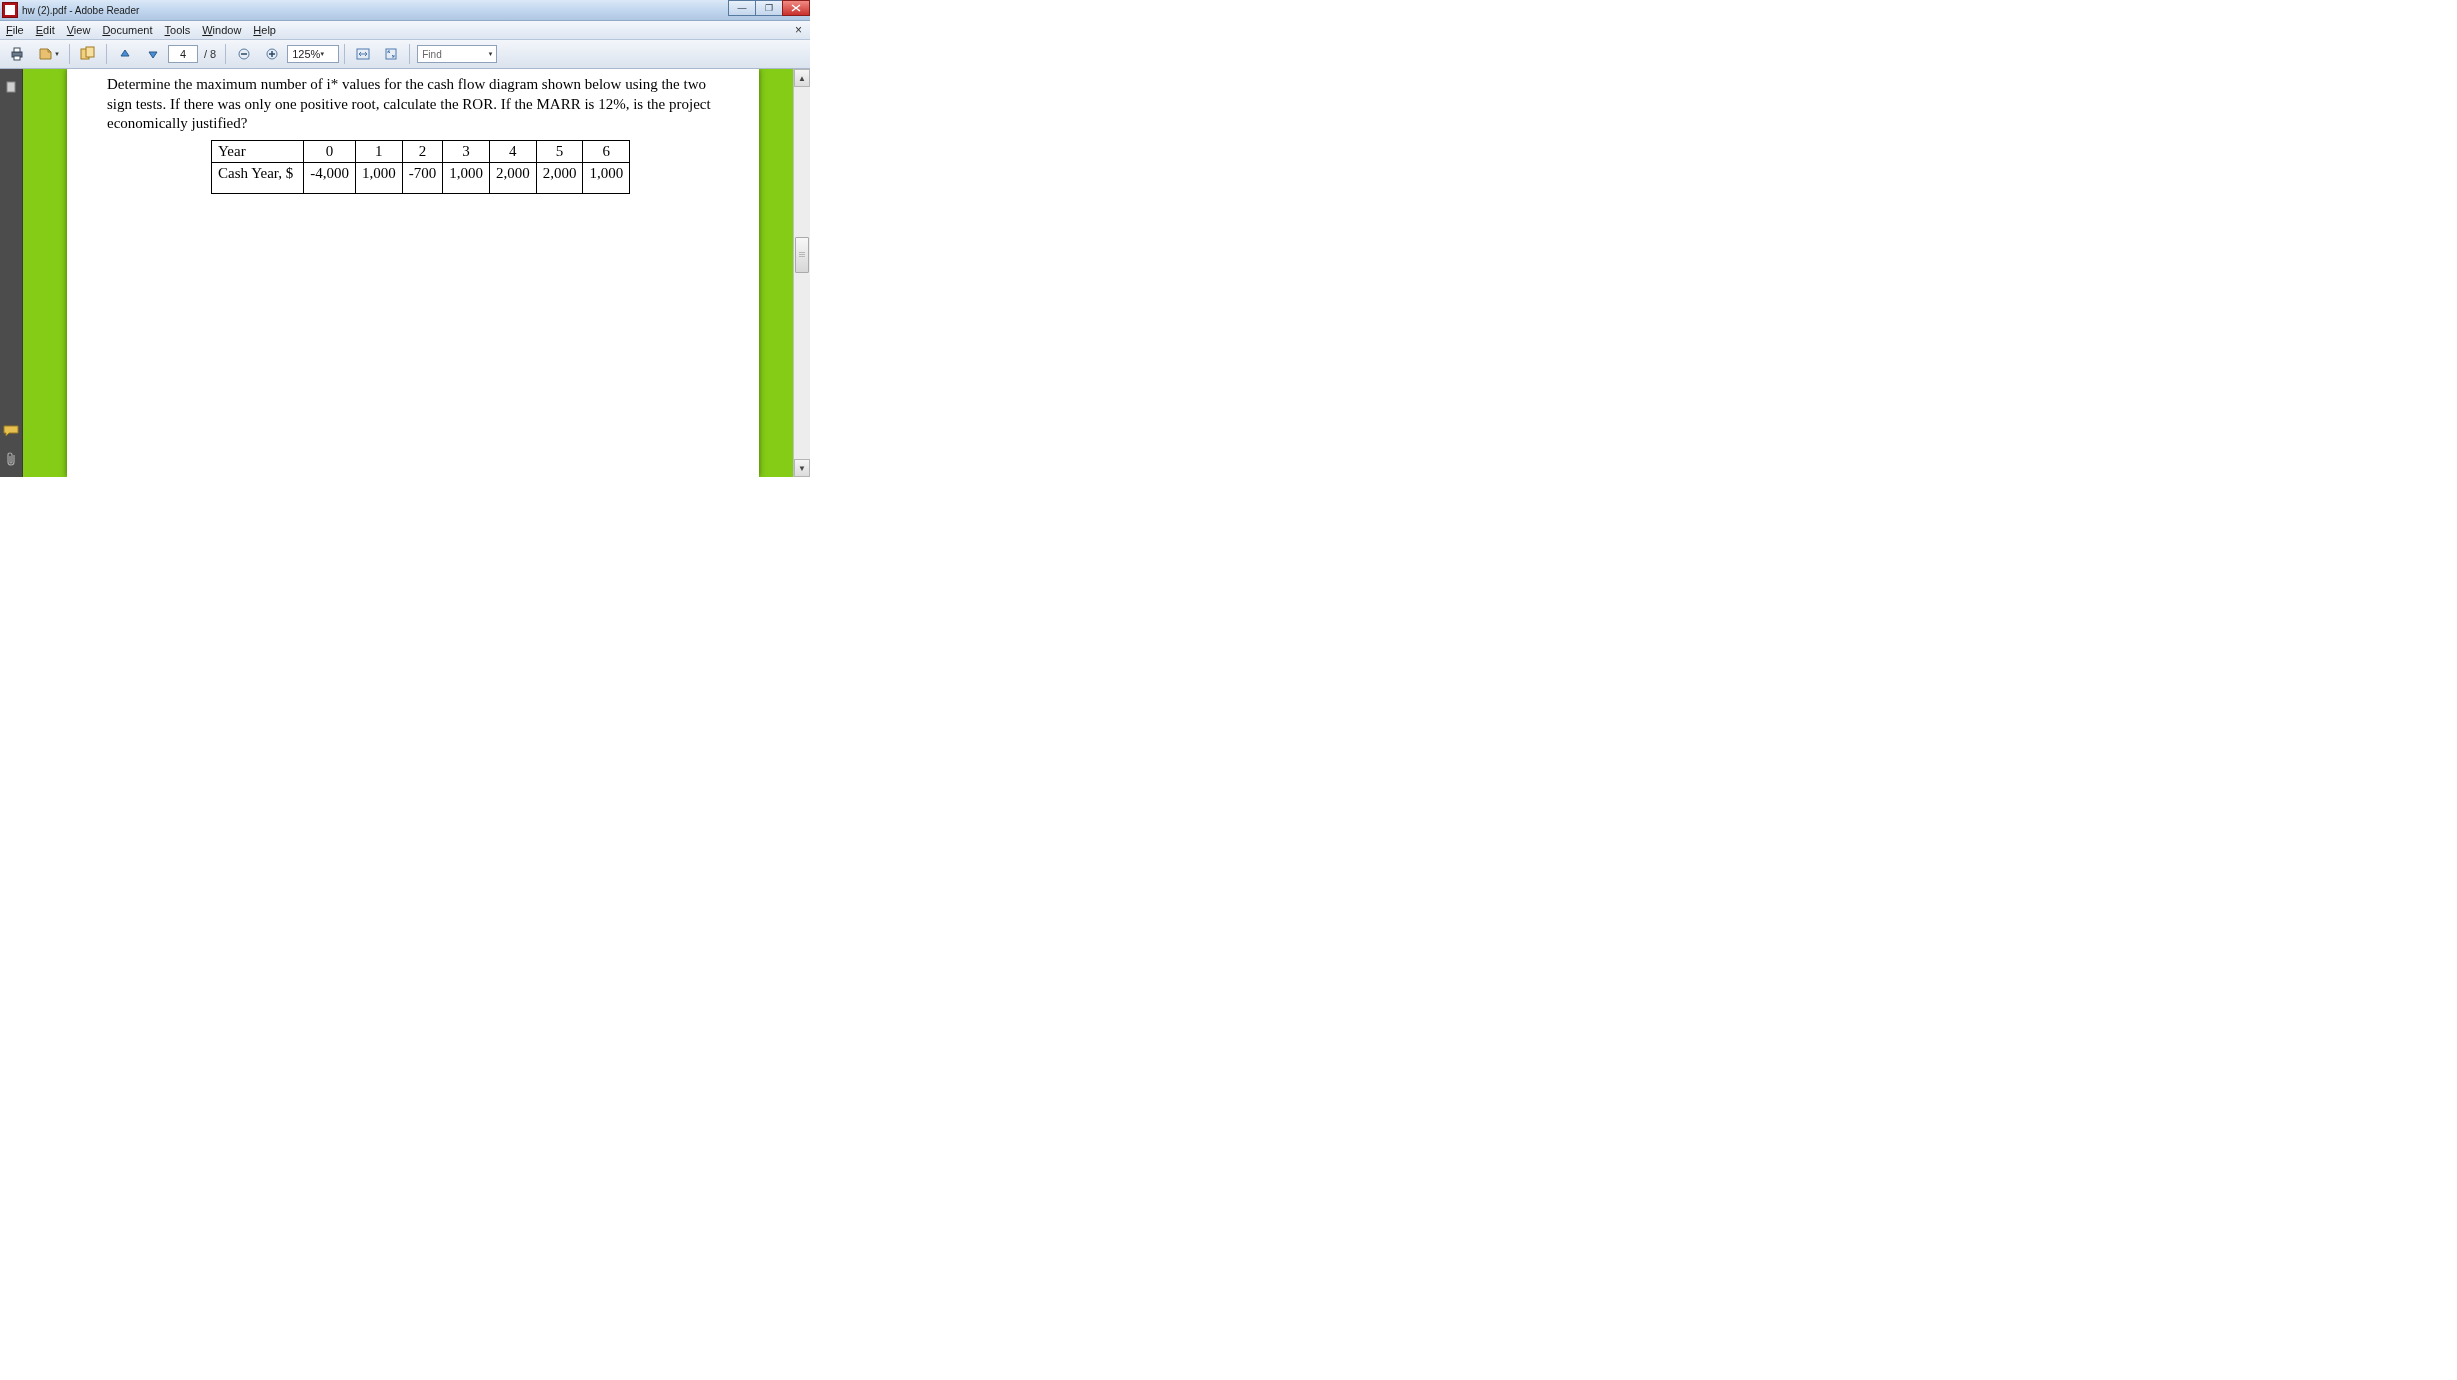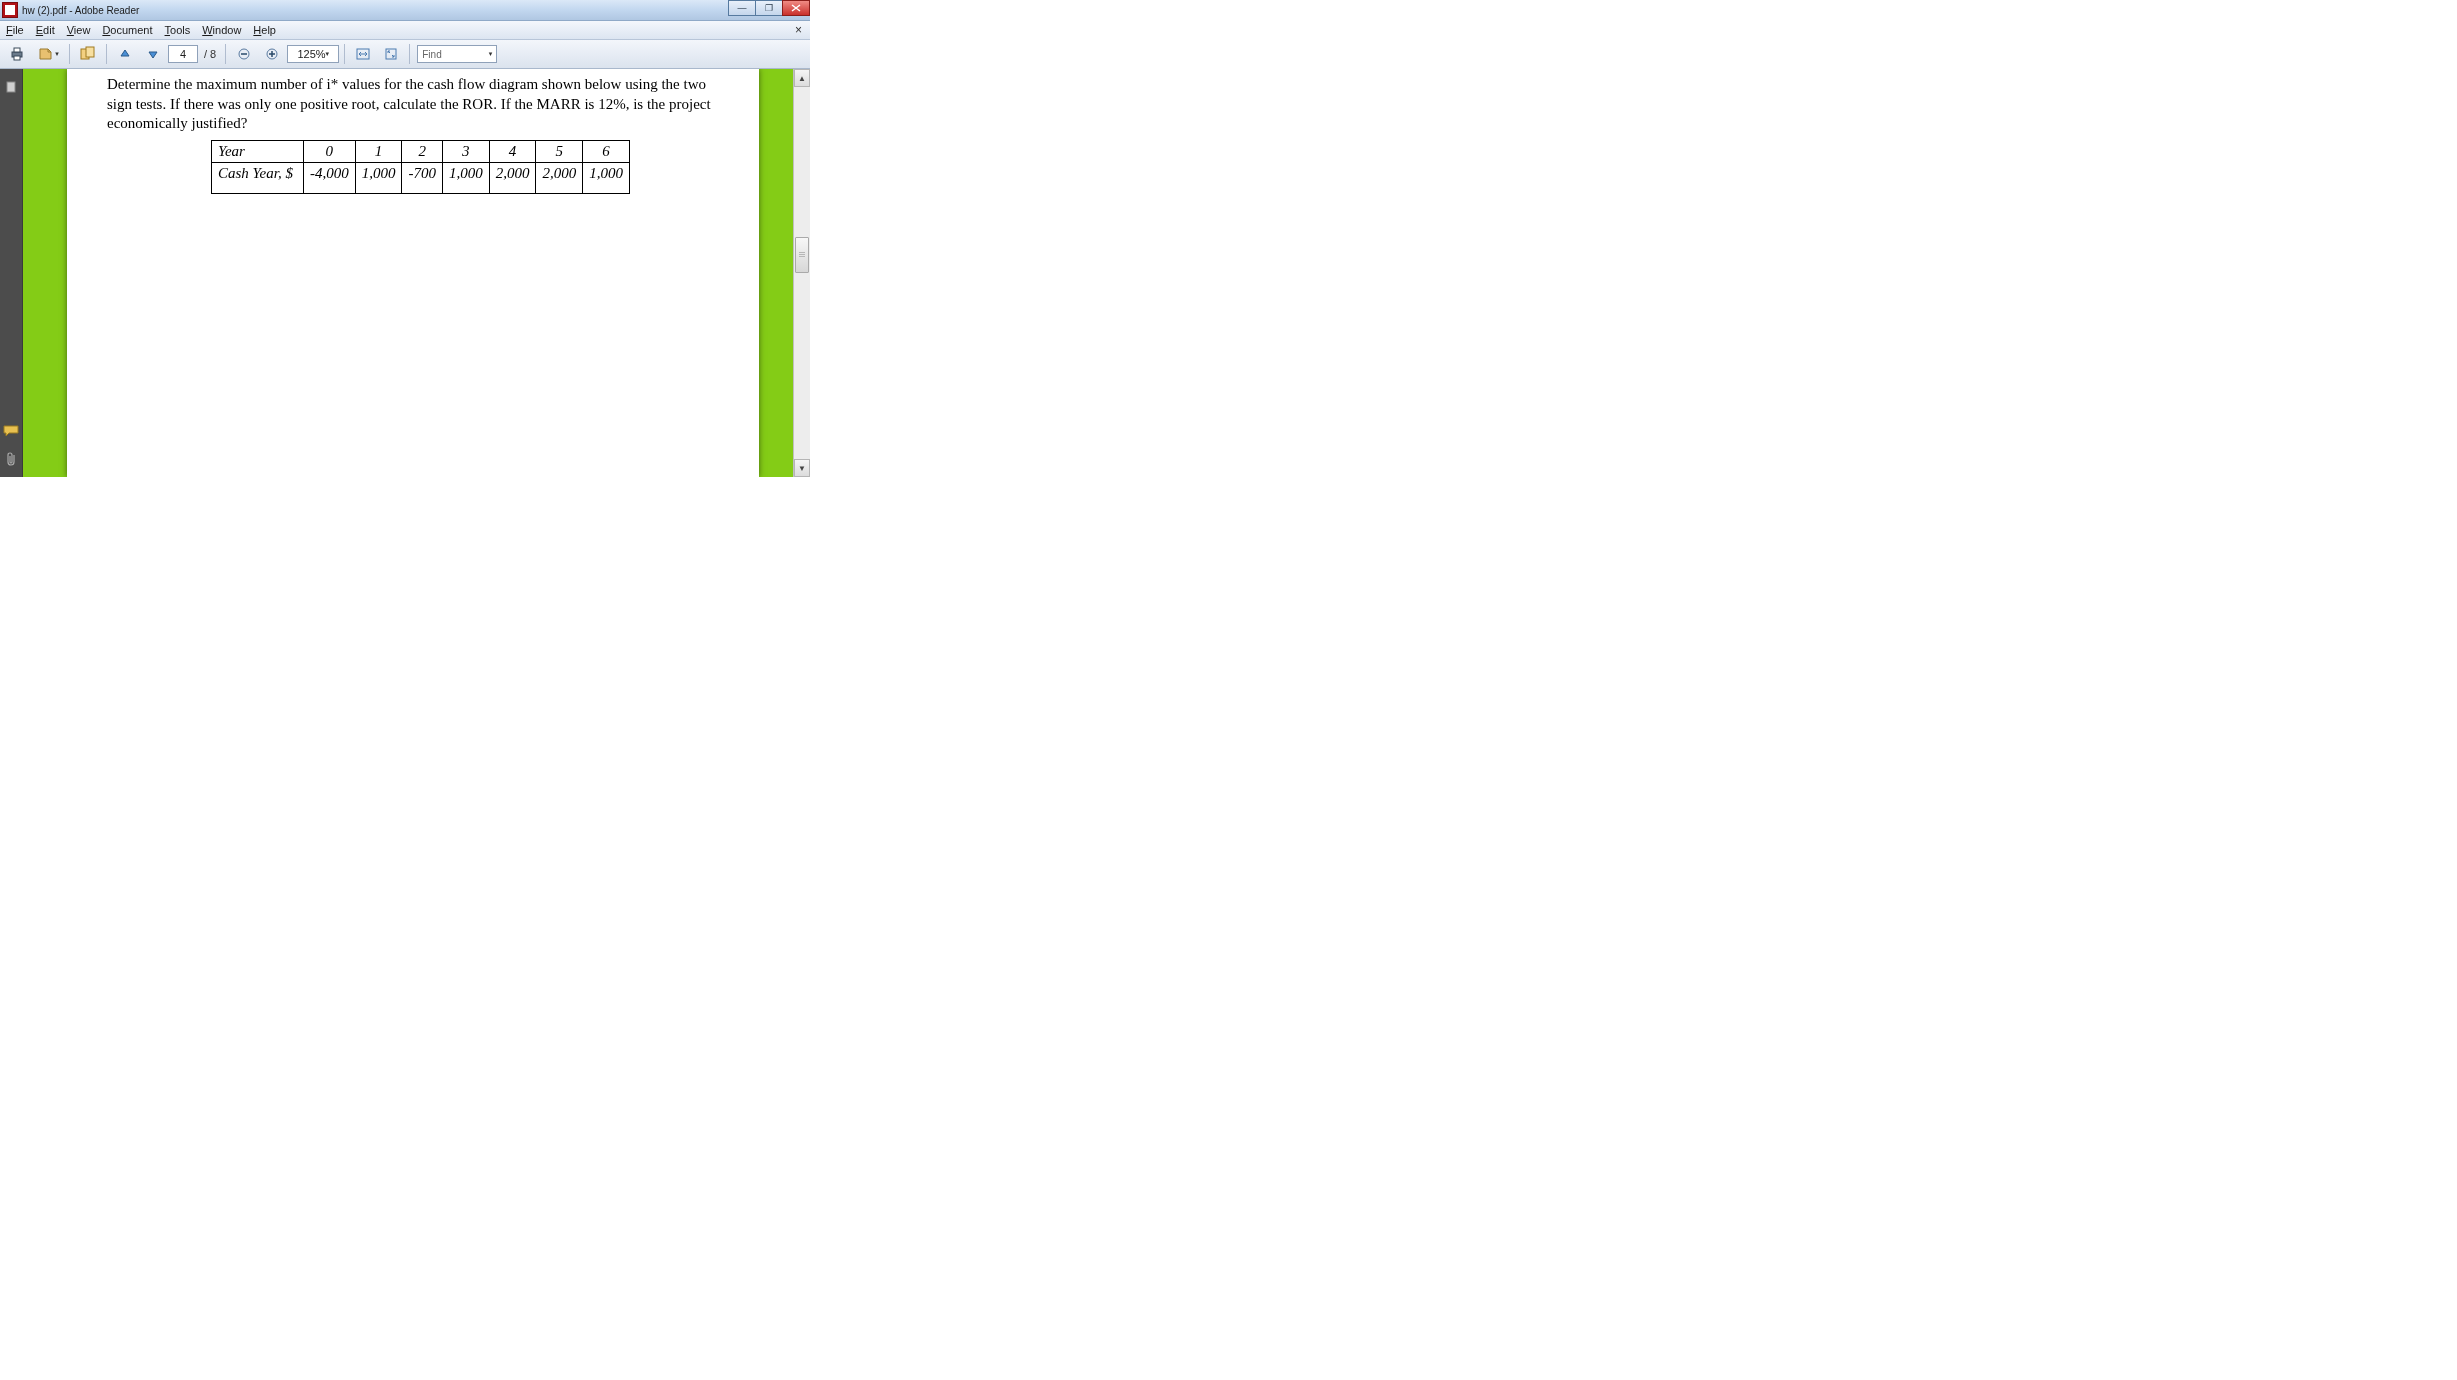--- a/index.html
+++ b/index.html
@@ -141,21 +141,21 @@
   .zoom-box {
     width: 42px;
     height: 16px;
     border: 1px solid #8fa1b9;
     background: #fff;
     display: flex;
     align-items: center;
     padding: 0 4px;
     font-size: 11px;
     color: #222;
-    justify-content: center;
+    justify-content: flex-start;
   }
   .dd-arrow {
     font-size: 7px;
     color: #333;
   }
   .find-box {
     width: 70px;
     height: 16px;
     border: 1px solid #8fa1b9;
     background: #fff;
@@ -213,21 +213,20 @@
     padding: 6px 40px 20px 40px;
     font-family: "Times New Roman", serif;
     font-size: 15px;
     color: #000;
     line-height: 1.3;
   }
   .problem-text { margin-bottom: 6px; }
   table.data-table {
     border-collapse: collapse;
     margin-left: 104px;
-    font-style: italic;
   }
   table.data-table th, table.data-table td {
     border: 1px solid #000;
     padding: 1px 6px;
     font-family: "Times New Roman", serif;
     font-size: 15px;
     text-align: center;
     font-weight: normal;
   }
   table.data-table td.label-cell {

